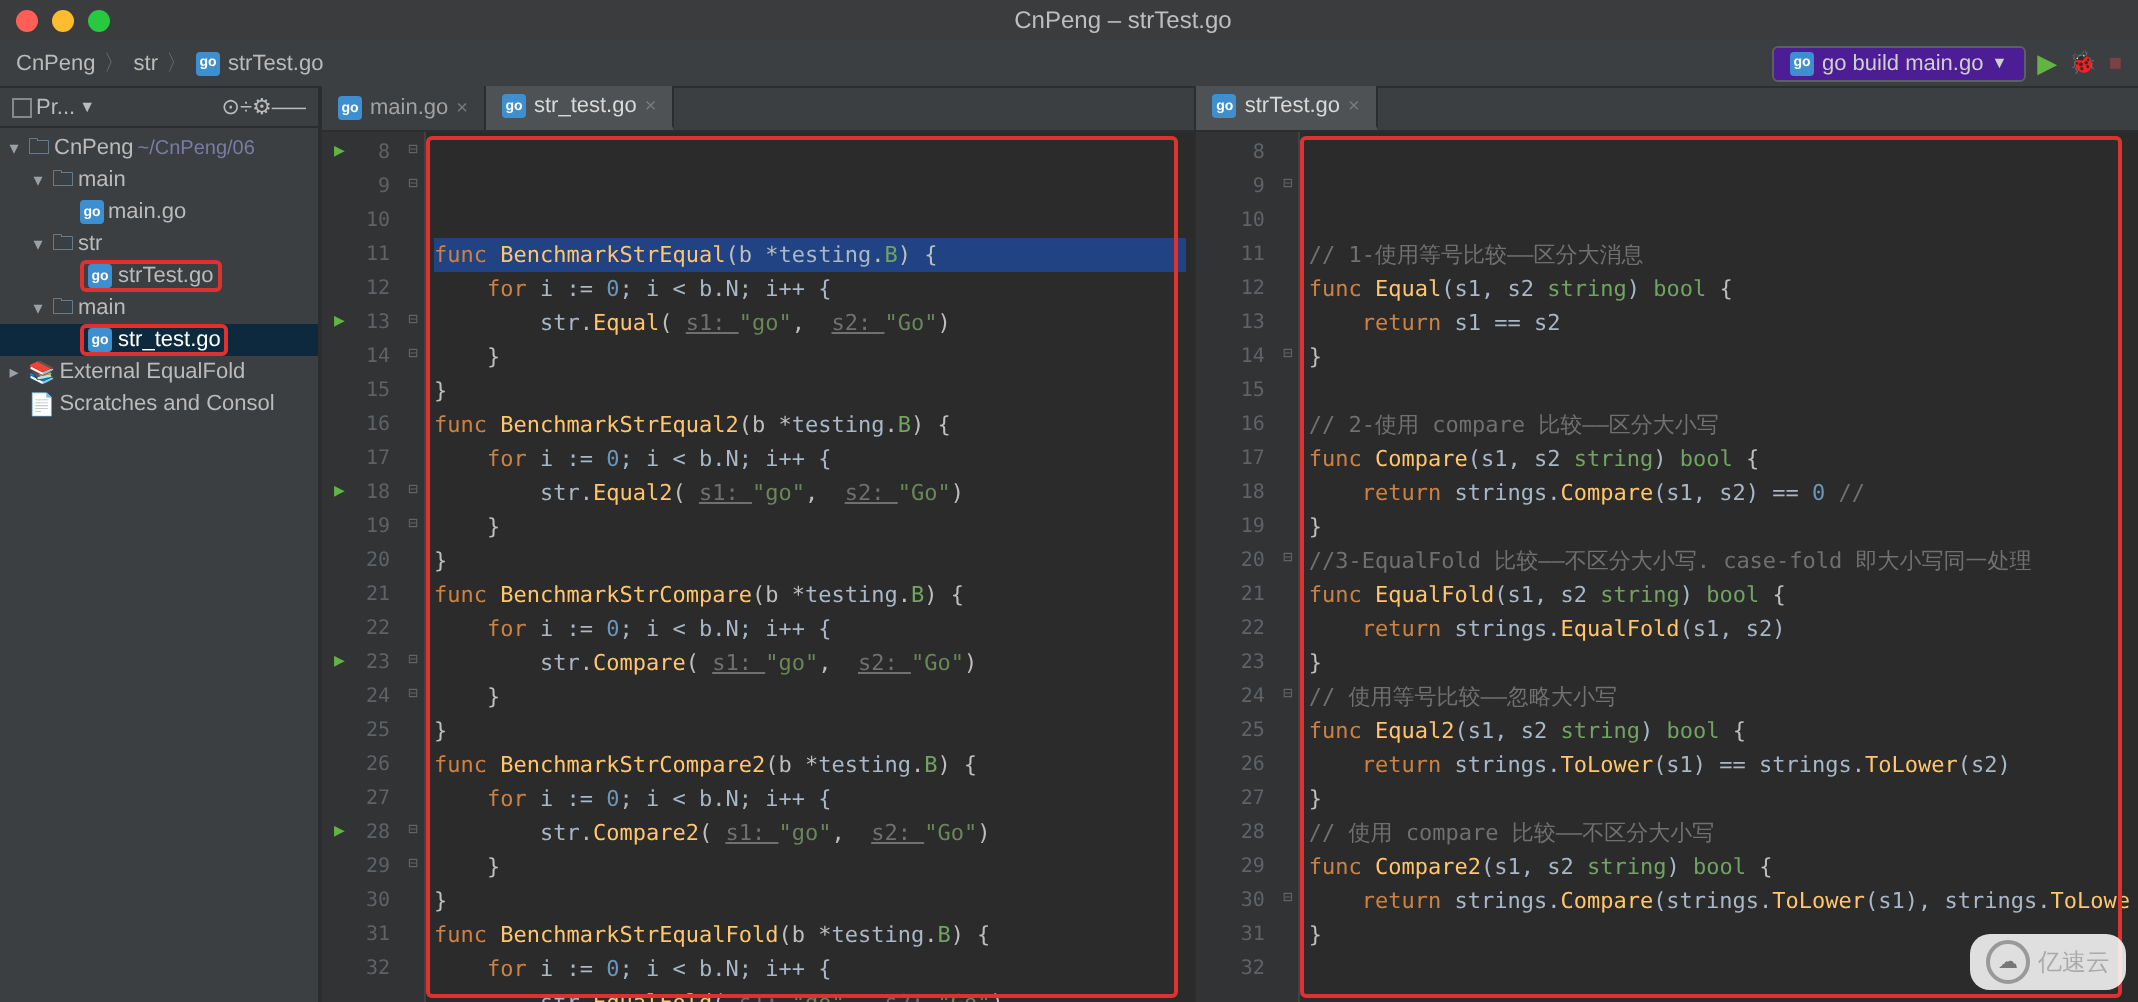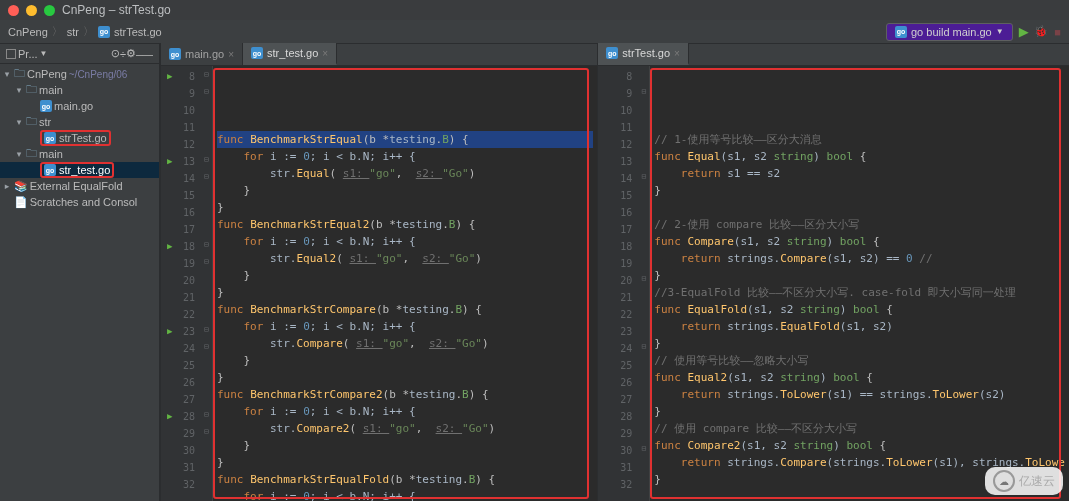--- a/index.html
+++ b/index.html
@@ -6,21 +6,21 @@
   html, body { width: 1069px; height: 501px; overflow: hidden; }
   body {
     font-family: "Menlo", "Monaco", monospace;
     font-size: 11px;
     background: #3c3f41;
     color: #bbbbbb;
   }
   .traffic { display: flex; gap: 7px; padding: 4px 8px; align-items: center; height: 20px; background: #3a3c3e; }
   .dot { width: 11px; height: 11px; border-radius: 50%; }
   .red { background: #ff5f57; } .yellow { background: #febc2e; } .green { background: #28c840; }
-  .title { flex: 1; text-align: left; color: #bcbec0; font-family: sans-serif; font-size: 12px; }
+  .title { flex: 1; text-align: center; color: #bcbec0; font-family: sans-serif; font-size: 12px; }
   .breadcrumb { display: flex; align-items: center; height: 24px; padding: 0 8px; background: #3c3f41; font-family: sans-serif; font-size: 11px; gap: 4px; border-bottom: 1px solid #2b2d2f; }
   .breadcrumb .sep { color: #6e6e6e; }
   .breadcrumb-right { margin-left: auto; display:flex; gap:6px; align-items:center; }
   .run-config { background: #4c1d95; border: 1px solid #5e6060; padding: 2px 8px; border-radius: 3px; display:flex; align-items:center; gap:4px; color:#cfcfcf;}
   .play { color:#62b543; font-size:13px;}
   .main { display: flex; height: calc(501px - 20px - 24px); }
   .sidebar { width: 160px; background: #3c3f41; border-right: 1px solid #2b2d2f; display:flex; flex-direction:column;}
   .side-toolbar { display:flex; align-items:center; padding:3px 6px; border-bottom:1px solid #2b2d2f; gap:0; font-family:sans-serif; }
   .side-toolbar .spacer { flex:1; }
   .tree { font-family: sans-serif; font-size: 11px; padding-top:2px; }
@@ -37,21 +37,21 @@
   .pane { flex:1; display:flex; flex-direction:column; border-left:1px solid #2b2d2f;}
   .tabs { display:flex; background:#3c3f41; height:22px; border-bottom:1px solid #2b2d2f; font-family:sans-serif; align-items:flex-end;}
   .tab { display:flex; align-items:center; gap:4px; padding:3px 8px; background:#3c3f41; color:#a2a2a2; border-right:1px solid #2b2d2f; height:22px;}
   .tab.active { background:#4e5254; color:#d9d9d9; border-bottom:2px solid #4e5254;}
   .close-x { color:#7a7a7a; font-size:10px; }
 
   .code-area { flex:1; display:flex; background:#2b2b2b; position:relative; overflow:hidden;}
   .gutter { width:40px; background:#313335; color:#606366; text-align:right; padding:2px 6px 2px 0; line-height:17px; font-size:10px;}
   .gutter .run-marker { color:#62b543; position:absolute; left:6px; font-size:9px; }
   .gutter-row{ position:relative; height:17px;}
-  .code { flex:1; padding:14px 4px; line-height:17px; white-space:pre; font-size:11px; position:relative; }
+  .code { flex:1; padding:2px 4px; line-height:17px; white-space:pre; font-size:11px; position:relative; }
   .code-red-border { position:absolute; top:2px; left:0; right:8px; bottom:2px; border:2px solid #e03131; border-radius:3px; pointer-events:none;}
   .kw { color:#cc8242; } 
   .typ { color:#72a362; } 
   .fn { color:#ffc66d; } 
   .num { color:#6897bb; }
   .str { color:#6a8759; }
   .arg { color:#707070;text-decoration:underline; } 
   .cmt { color:#707070; }
   .op { color:#bebebe; }
   .pk { color:#a9b7c6; }

